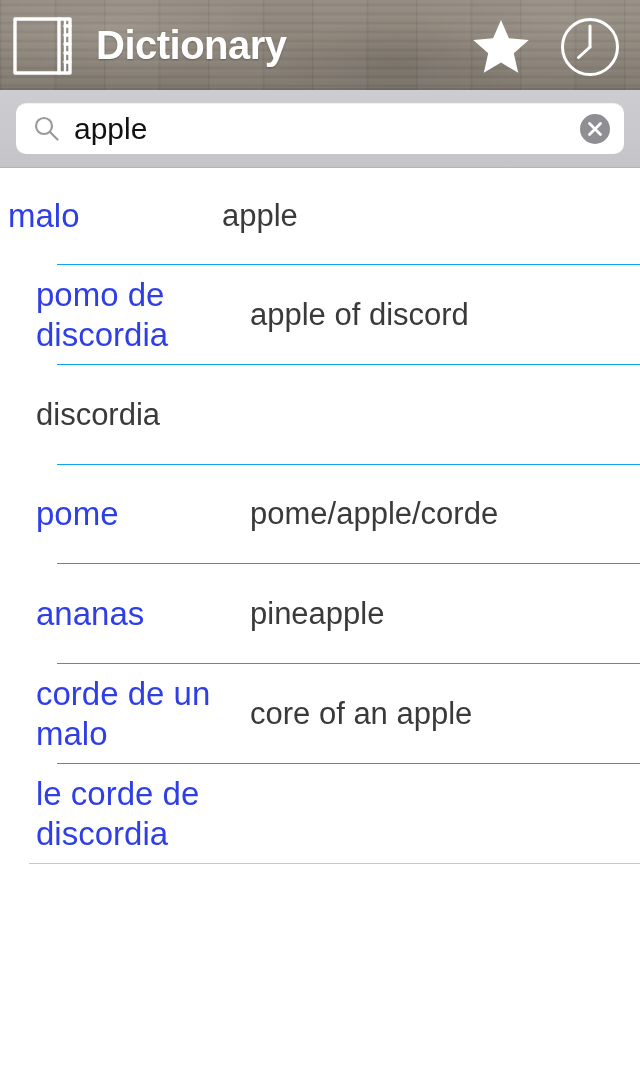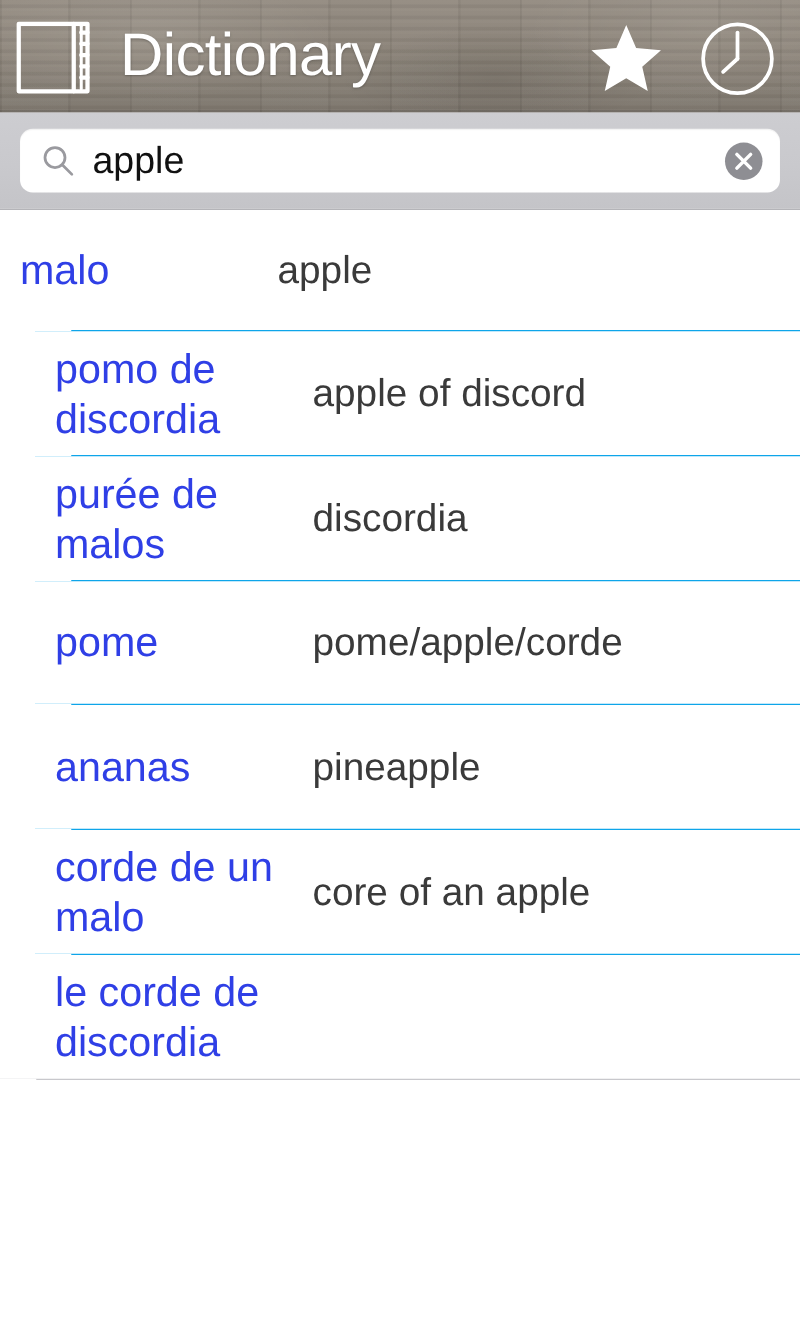--- a/index.html
+++ b/index.html
@@ -50,24 +50,24 @@
     position: absolute;
     left: 12px;
     top: 15px;
     width: 66px;
     height: 62px;
   }
   #app-title {
     position: absolute;
     left: 96px;
     top: 7px;
-    font-size: 48px;
+    font-size: 40px;
     line-height: 76px;
     color: #ffffff;
-    font-weight: normal;
+    font-weight: bold;
     letter-spacing: -0.5px;
     text-shadow: 0 1px 2px rgba(0,0,0,0.25);
     white-space: nowrap;
   }
   #star-button {
     position: absolute;
     left: 472px;
     top: 19px;
     width: 58px;
     height: 55px;
@@ -162,21 +162,21 @@
     position: absolute;
     left: 0;
     top: 0;
     width: 29px;
     height: 1px;
     background: #ffffff;
   }
   .term {
     width: 214px;
     flex: 0 0 214px;
-    padding-left: 16px;
+    padding-left: 8px;
     box-sizing: border-box;
     font-size: 33px;
     line-height: 40px;
     color: #2f3fe6;
   }
   .definition {
     flex: 1 1 auto;
     padding-left: 8px;
     padding-right: 10px;
     box-sizing: border-box;
@@ -247,21 +247,20 @@
     <div class="term">malo</div>
     <div class="definition">apple</div>
   </div>
 
   <div class="row" style="height:100px">
     <div class="term">pomo de discordia</div>
     <div class="definition">apple of discord</div>
   </div>
 
   <div class="row" style="height:100px">
-    <div class="term">purée de malos</div>
     <div class="definition">discordia</div>
   </div>
 
   <div class="row" style="height:99px">
     <div class="term">pome</div>
     <div class="definition">pome/apple/corde</div>
   </div>
 
   <div class="row" style="height:100px">
     <div class="term">ananas</div>

